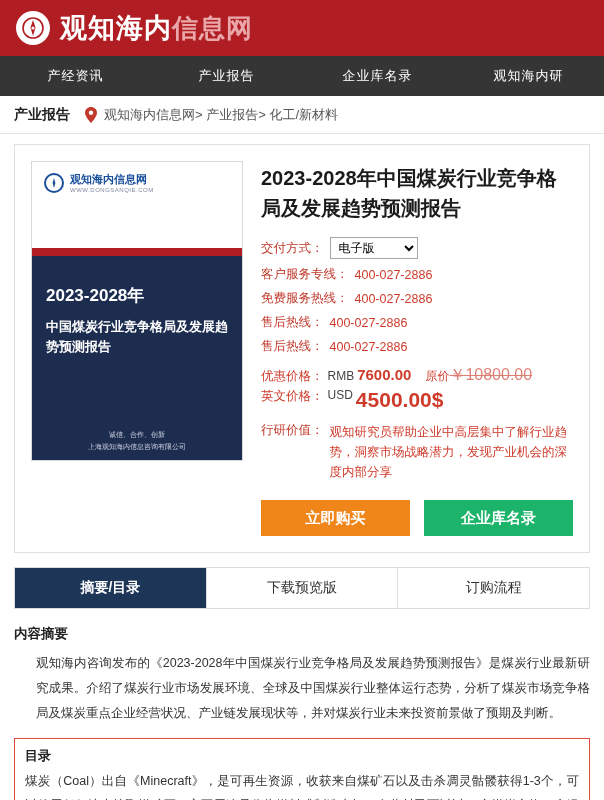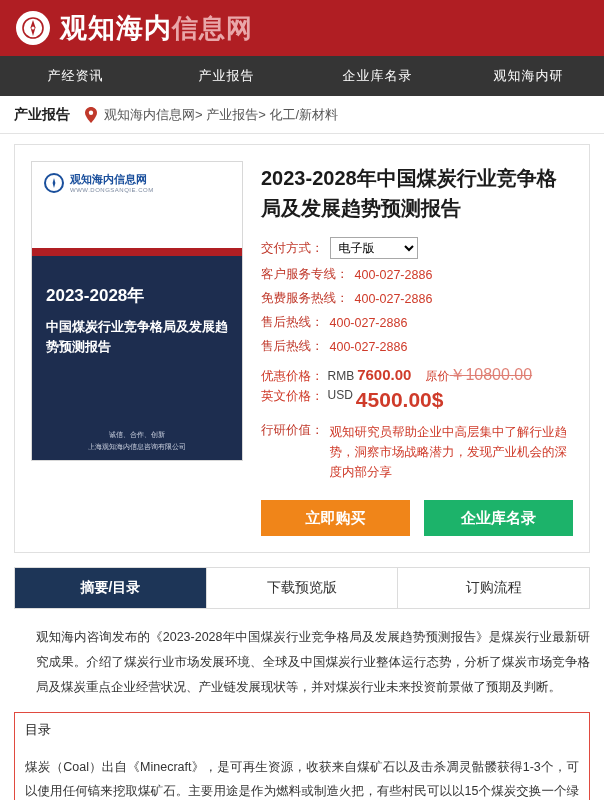--- a/index.html
+++ b/index.html
@@ -178,21 +178,21 @@
   .tab.active { background:#1d3557; color:#fff; font-weight:bold; }
   
   .content { margin: 16px 14px 0 14px; }
   .sec-title { font-size:13.5px; font-weight:bold; color:#222; margin-bottom:8px;}
   .para { font-size:12.5px; line-height:2; color:#333; text-align:justify;margin-left:22px; }
   .toc-box {
     border: 1px solid #e04a3f;
     padding: 8px 10px 10px 10px;
     margin-top: 12px;
   }
-  .toc-title { font-size:13px; font-weight:normal; color:#222; margin-bottom:16px;}
+  .toc-title { font-size:13px; font-weight:bold; color:#222; margin-bottom:4px;}
   .toc-para { font-size:12.5px; line-height:1.95; color:#333; text-align:justify;}
 </style>
 </head>
 <body>
 
 <div class="header">
   <div class="logo-circle">
     <svg width="22" height="22" viewBox="0 0 22 22" aria-hidden="true">
       <circle cx="11" cy="11" r="10" fill="none" stroke="#b01e23" stroke-width="1.6"></circle>
       <path d="M11 3 L13.5 10.5 L11 19 L8.5 10.5 Z" fill="#b01e23"></path>
@@ -301,20 +301,21 @@
   </div>
 </div>
 
 <div class="tabs">
   <div class="tab active">摘要/目录</div>
   <div class="tab">下载预览版</div>
   <div class="tab">订购流程</div>
 </div>
 
 <div class="content">
+  <div class="sec-title">内容摘要</div>
   <div class="para">观知海内咨询发布的《2023-2028年中国煤炭行业竞争格局及发展趋势预测报告》是煤炭行业最新研究成果。介绍了煤炭行业市场发展环境、全球及中国煤炭行业整体运行态势，分析了煤炭市场竞争格局及煤炭重点企业经营状况、产业链发展现状等，并对煤炭行业未来投资前景做了预期及判断。</div>
 
   <div class="toc-box">
     <div class="toc-title">目录</div>
     <div class="toc-para">煤炭（Coal）出自《Minecraft》，是可再生资源，收获来自煤矿石以及击杀凋灵骷髅获得1-3个，可以使用任何镐来挖取煤矿石。主要用途是作为燃料或制造火把，有些村民可以以15个煤炭交换一个绿宝石。报告目录：</div>
   </div>
 
 </div>
 
 </body></html>

